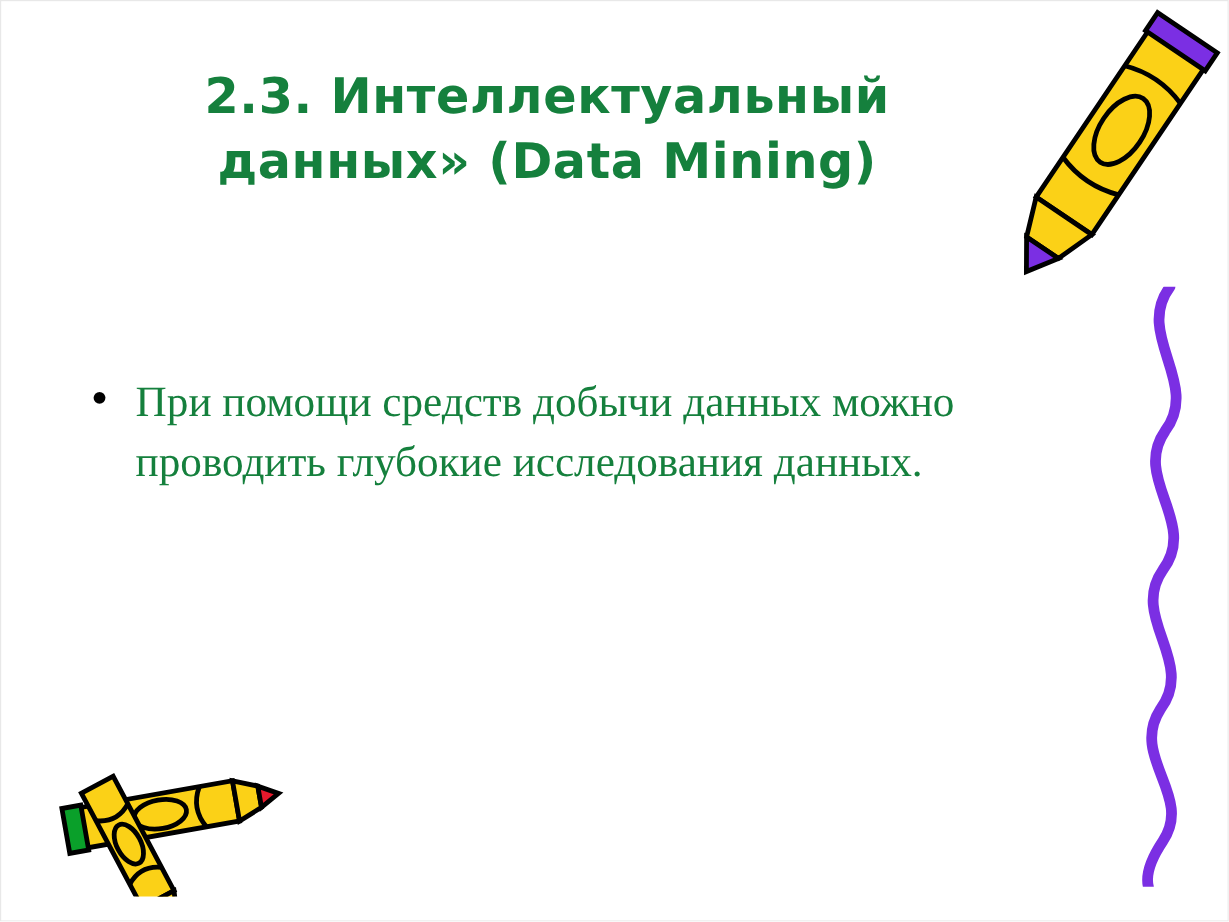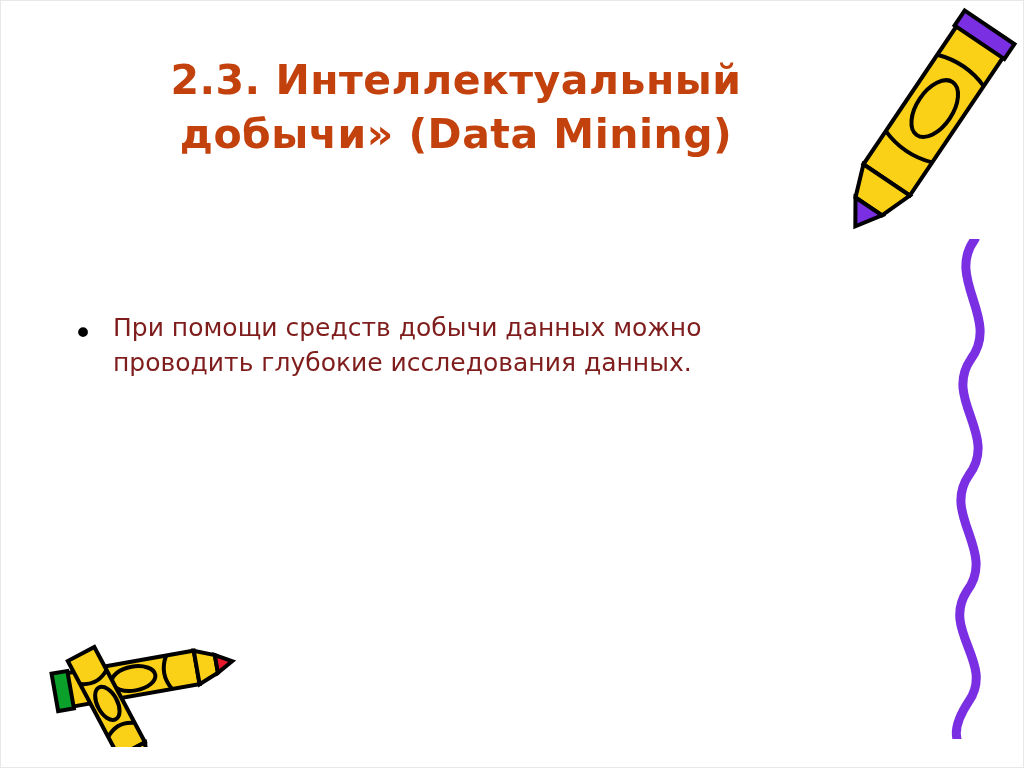--- a/index.html
+++ b/index.html
@@ -18,21 +18,21 @@
     box-sizing: border-box;
   }
 
   
   .title {
     position: absolute;
     left: 60px;
     top: 52px;
     width: 790px;
     text-align: center;
-    color: #c2410c;
+    color: #15803d;
     font-size: 41px;
     font-weight: bold;
     line-height: 1.32;
     letter-spacing: 0.5px;
   }
 
   
   .body {
     position: absolute;
     left: 72px;
@@ -47,24 +47,25 @@
   .bullet-dot {
     flex: 0 0 auto;
     width: 40px;
     font-size: 34px;
     line-height: 1.32;
     text-align: left;
     color: #000000;
   }
   .bullet-text {
     flex: 1 1 auto;
-    font-size: 25px;
+    font-size: 36px;
     line-height: 1.38;
-    color: #7f1d1d;
+    color: #15803d;
     max-width: 690px;
+    font-family: Liberation Serif, serif;
   }
 
   
   .squiggle {
     position: absolute;
     right: 18px;
     top: 238px;
     width: 70px;
     height: 500px;
   }
@@ -85,21 +86,21 @@
     height: 130px;
   }
 </style>
 </head>
 <body>
 
 <div class="slide">
 
   <div class="title">
     <div>2.3. Интеллектуальный</div>
-    <div>добычи» (Data Mining)</div>
+    <div>данных» (Data Mining)</div>
   </div>
 
   <div class="body">
     <div class="bullet-row">
       <span class="bullet-dot">•</span>
       <span class="bullet-text">При помощи средств добычи данных можно проводить глубокие исследования данных.</span>
     </div>
   </div>
 
   <svg class="squiggle" viewBox="0 0 70 500" xmlns="http://www.w3.org/2000/svg">

